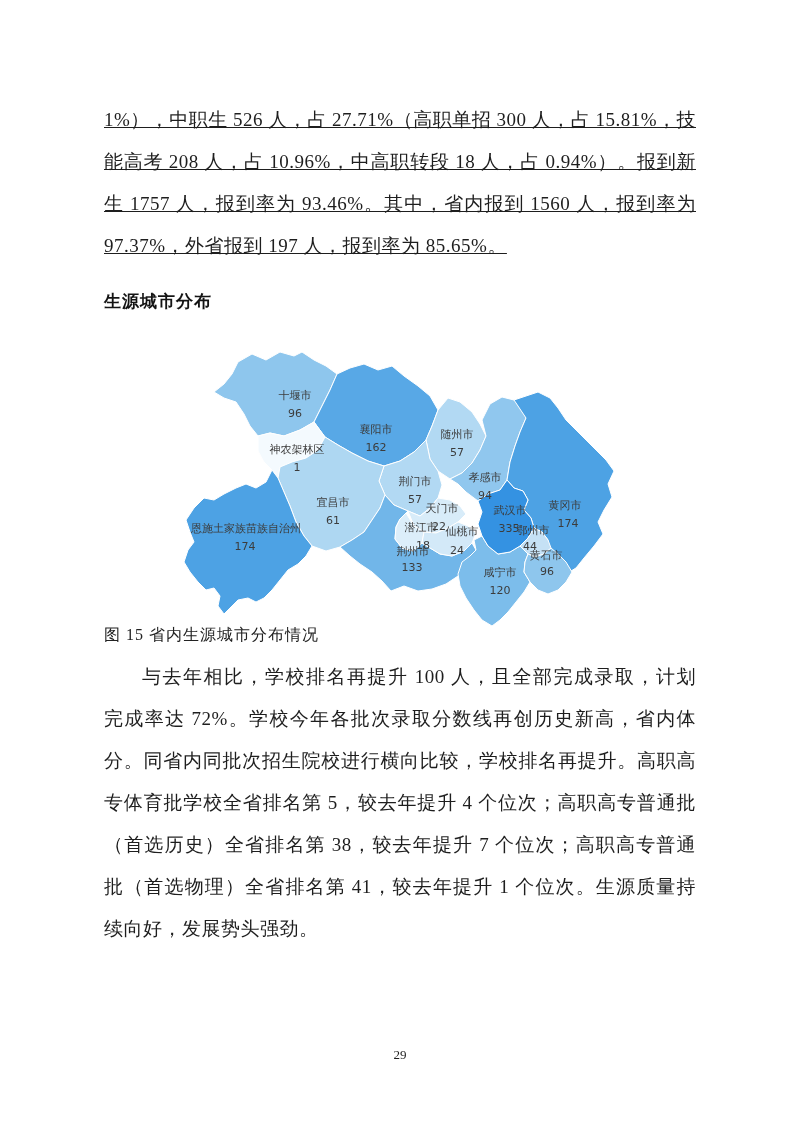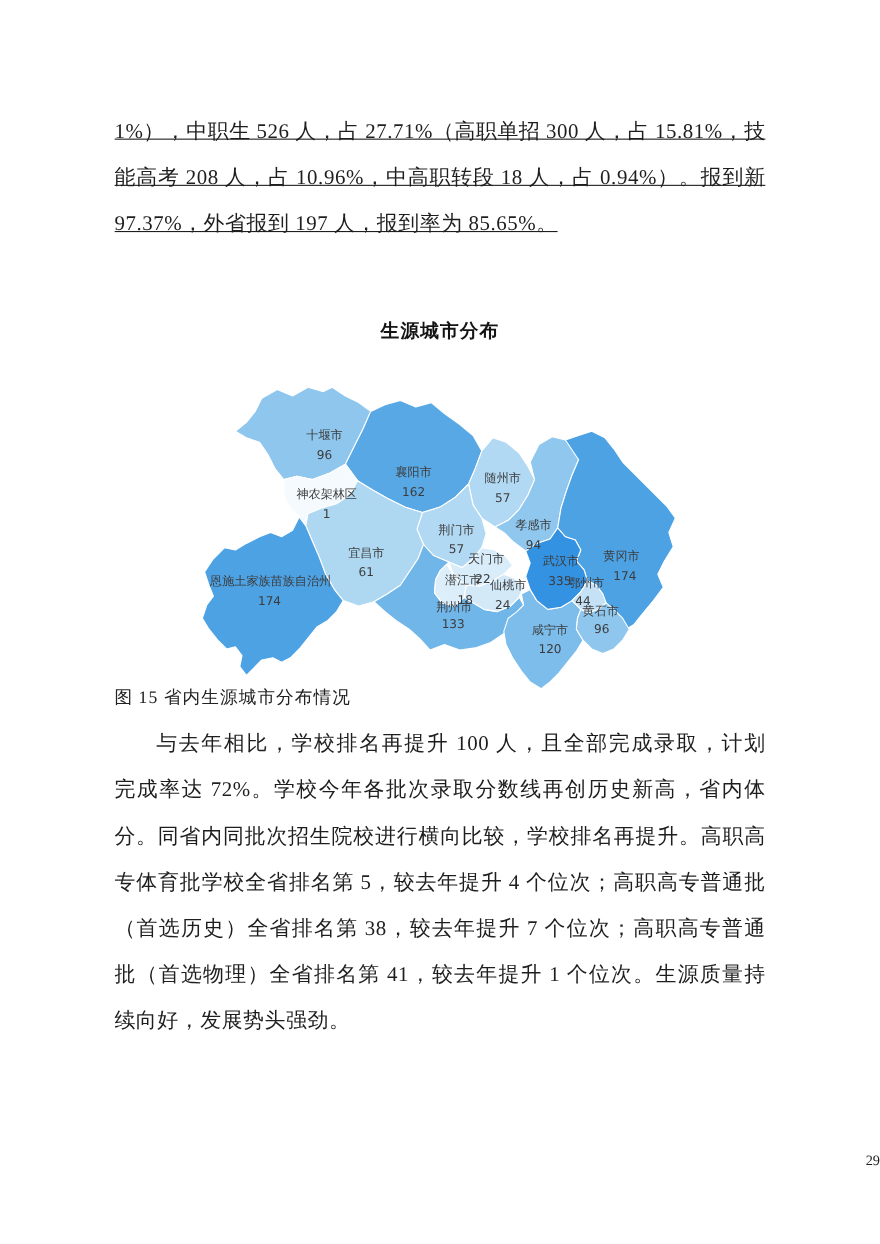--- a/index.html
+++ b/index.html
@@ -11,45 +11,46 @@
   .para{position:absolute;left:104px;width:592px;}
   .jline{
     height:42px;line-height:42px;font-size:19px;letter-spacing:.5px;
     text-align:justify;text-align-last:justify;white-space:normal;
     overflow:hidden;
   }
   .jline.last{text-align-last:left;}
   .jline.indent{text-indent:2em;}
   .fig-title{
     position:absolute;left:104px;width:592px;top:289px;height:24px;
-    line-height:24px;text-align:center;font-family:"DejaVu Sans","Liberation Sans",sans-serif;
+    line-height:24px;font-family:"DejaVu Sans","Liberation Sans",sans-serif;
     font-weight:bold;font-size:17px;color:#141414;letter-spacing:1px;
   }
   .fig-caption{
     position:absolute;left:104px;width:592px;top:623px;height:24px;
     line-height:24px;font-size:16px;color:#222;letter-spacing:1px;
   }
   .map-wrap{position:absolute;left:180px;top:340px;width:440px;height:290px;}
   .map-wrap svg{display:block;width:440px;height:290px;}
   .map-wrap path{stroke:#ffffff;stroke-width:1;stroke-linejoin:round;}
   .map-wrap text{
     font-family:"DejaVu Sans","Liberation Sans",sans-serif;
     font-size:11px;fill:#3c3c3c;text-anchor:middle;
   }
   .page-number{
     position:absolute;left:0;width:800px;top:1046px;height:18px;line-height:18px;
-    text-align:right;font-size:13px;color:#1e1e1e;
+    text-align:center;font-size:13px;color:#1e1e1e;
   }
 </style>
 </head>
 <body>
 
 <div class="para" style="top:99px;text-decoration:underline;">
   <div class="jline">1%），中职生 526 人，占 27.71%（高职单招 300 人，占 15.81%，技</div>
   <div class="jline">能高考 208 人，占 10.96%，中高职转段 18 人，占 0.94%）。报到新</div>
+  <div class="jline">生 1757 人，报到率为 93.46%。其中，省内报到 1560 人，报到率为</div>
   <div class="jline last">97.37%，外省报到 197 人，报到率为 85.65%。</div>
 </div>
 
 <div class="fig-title">生源城市分布</div>
 
 <div class="map-wrap">
   <svg viewBox="0 0 440 290" xmlns="http://www.w3.org/2000/svg">
 
     <path d="M58,22 L72,14 L86,20 L100,12 L114,16 L122,12 L134,20 L146,26 L157,34 L150,50 L142,66 L134,82 L120,90 L104,96 L90,93 L78,96 L70,86 L64,74 L56,62 L44,58 L34,52 L44,44 L52,34 Z" fill="#8ec6ed"></path>
     <path d="M157,34 L170,28 L184,24 L198,30 L212,26 L224,36 L238,46 L250,56 L258,70 L252,86 L246,100 L234,112 L220,121 L204,126 L188,121 L172,113 L158,105 L145,97 L134,82 L142,66 L150,50 Z" fill="#58a8e6"></path>

